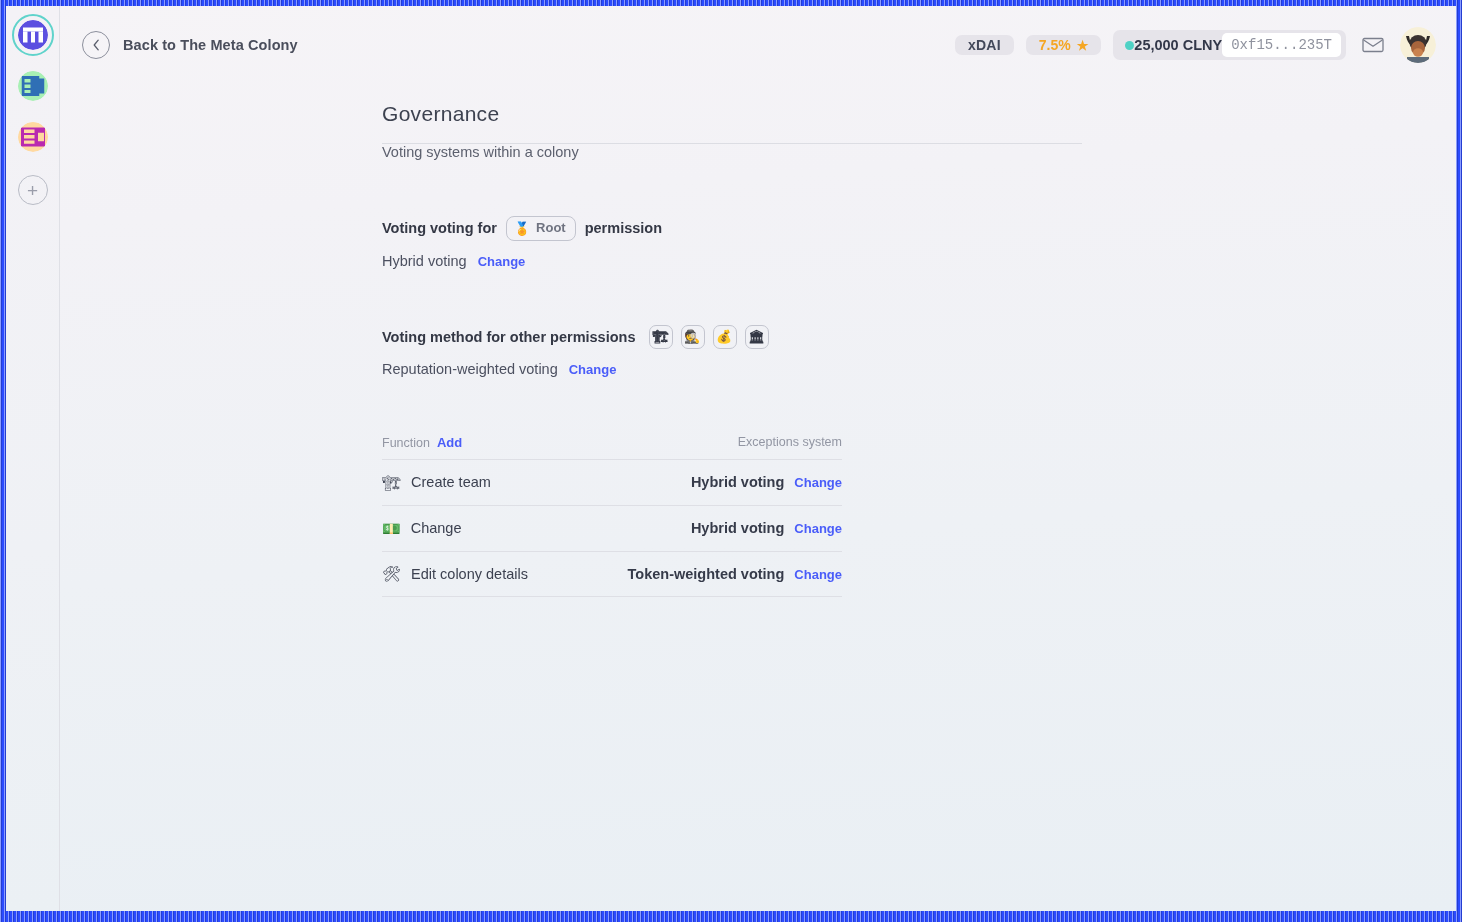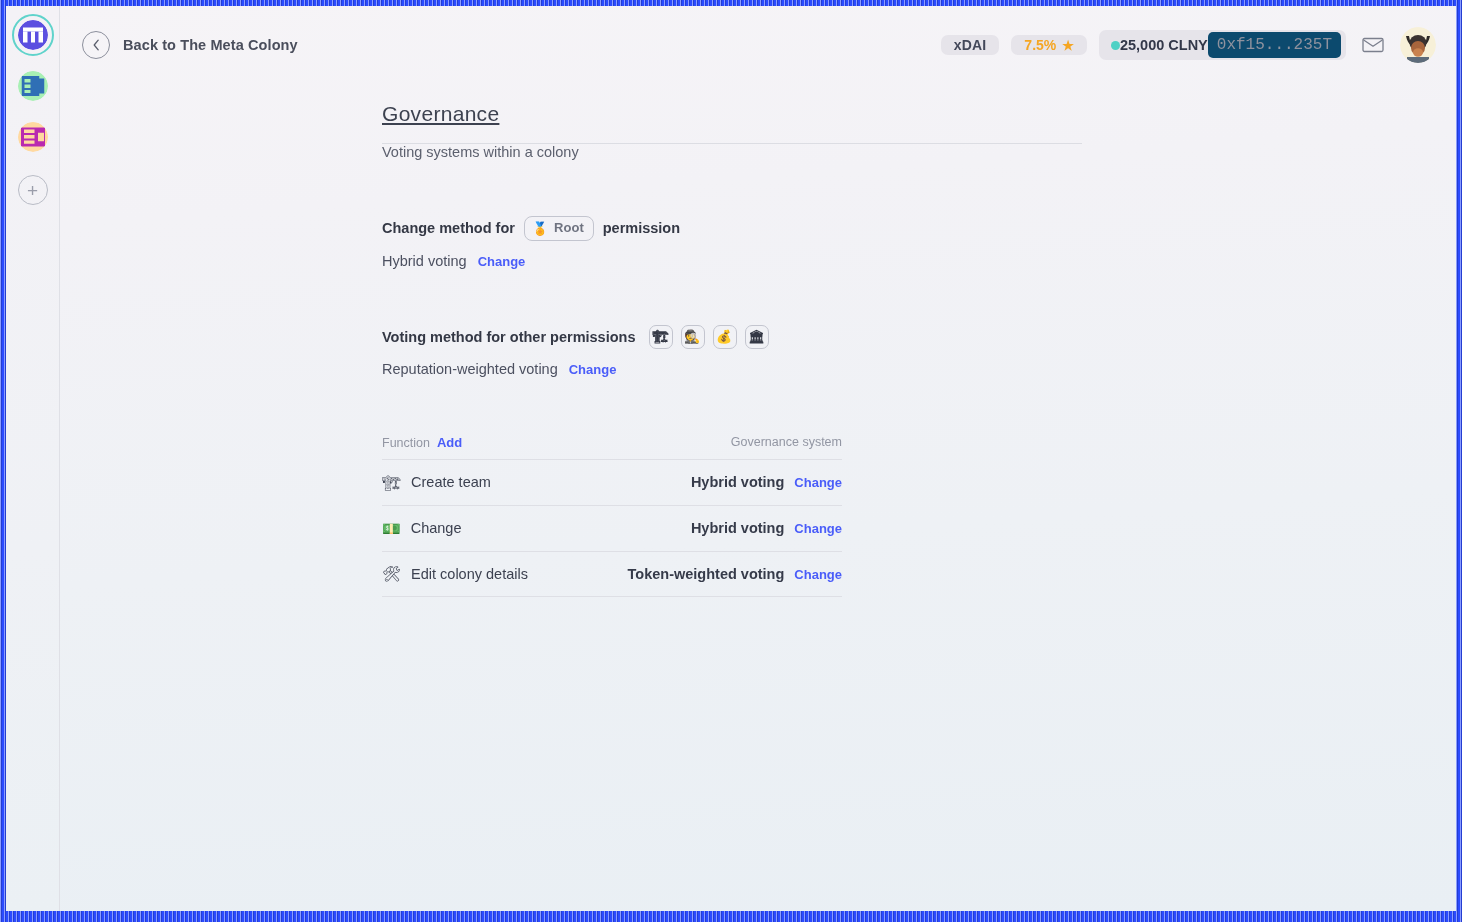--- a/index.html
+++ b/index.html
@@ -173,25 +173,25 @@
     background: #4fd1c5;
     flex: 0 0 9px;
   }
   .wallet-amount {
     font-size: 14.5px;
     font-weight: bold;
     color: #33384a;
     white-space: nowrap;
   }
   .wallet-addr {
-    background: #0c4a6e;
+    background: #ffffff;
     border-radius: 5px;
     padding: 4px 9px;
     font-family: "Liberation Mono", monospace;
-    font-size: 16px;
+    font-size: 14px;
     color: #8f929e;
     white-space: nowrap;
   }
 
   .mail-icon { cursor: pointer; padding: 4px; display: flex; }
   .mail-icon svg { display: block; }
 
   .avatar {
     width: 36px;
     height: 36px;
@@ -209,21 +209,20 @@
   }
   .page-wrap { width: 700px; margin-left: 322px; }
 
   #page-title {
     font-size: 21px;
     font-weight: normal;
     color: #3d4250;
     letter-spacing: .3px;
     padding-bottom: 17px;
     border-bottom: 1px solid #dcdde3;
-    text-decoration: underline;
   }
 
   #page-subtitle {
     font-size: 14.5px;
     color: #5c606e;
   }
 
   .section { margin-top: 56px; }
 
   .section-head {
@@ -431,21 +430,21 @@
 
       <div id="content">
         <div class="page-wrap">
 
           <h1 id="page-title">Governance</h1>
 
           <p id="page-subtitle">Voting systems within a colony</p>
 
           <div class="section">
             <div class="section-head">
-              <span>Change method for</span>
+              <span>Voting voting for</span>
               <span class="chip">
                 <span class="emoji">🏅</span>
                 <span>Root</span>
               </span>
               <span>permission</span>
             </div>
             <div class="section-value">
               <span>Hybrid voting</span>
               <span class="link">Change</span>
             </div>
@@ -467,21 +466,21 @@
             </div>
           </div>
 
           <div id="exceptions">
 
             <div class="table-head">
               <span class="left">
                 <span>Function</span>
                 <span class="link">Add</span>
               </span>
-              <span class="right">Governance system</span>
+              <span class="right">Exceptions system</span>
             </div>
 
             <div class="row">
               <span class="fn">
                 <span class="emoji">🏗</span>
                 <span>Create team</span>
               </span>
               <span class="gov">
                 <span class="gov-name">Hybrid voting</span>
                 <span class="link">Change</span>

